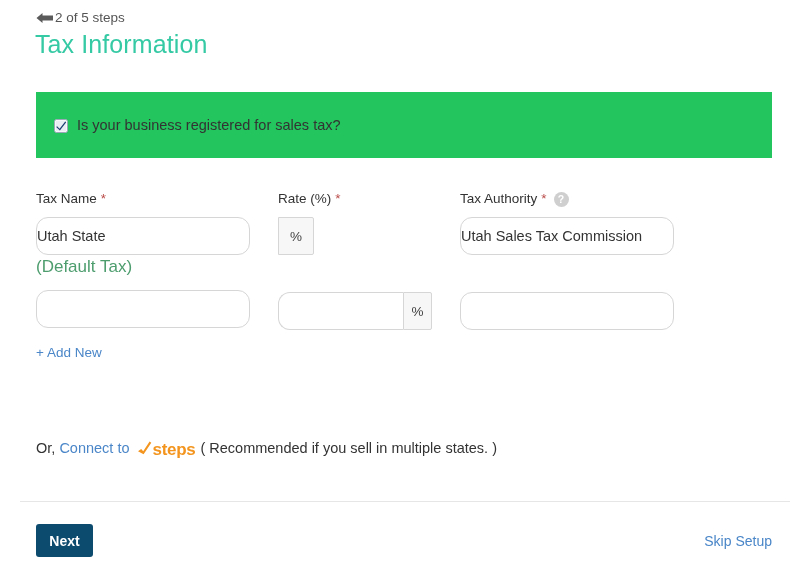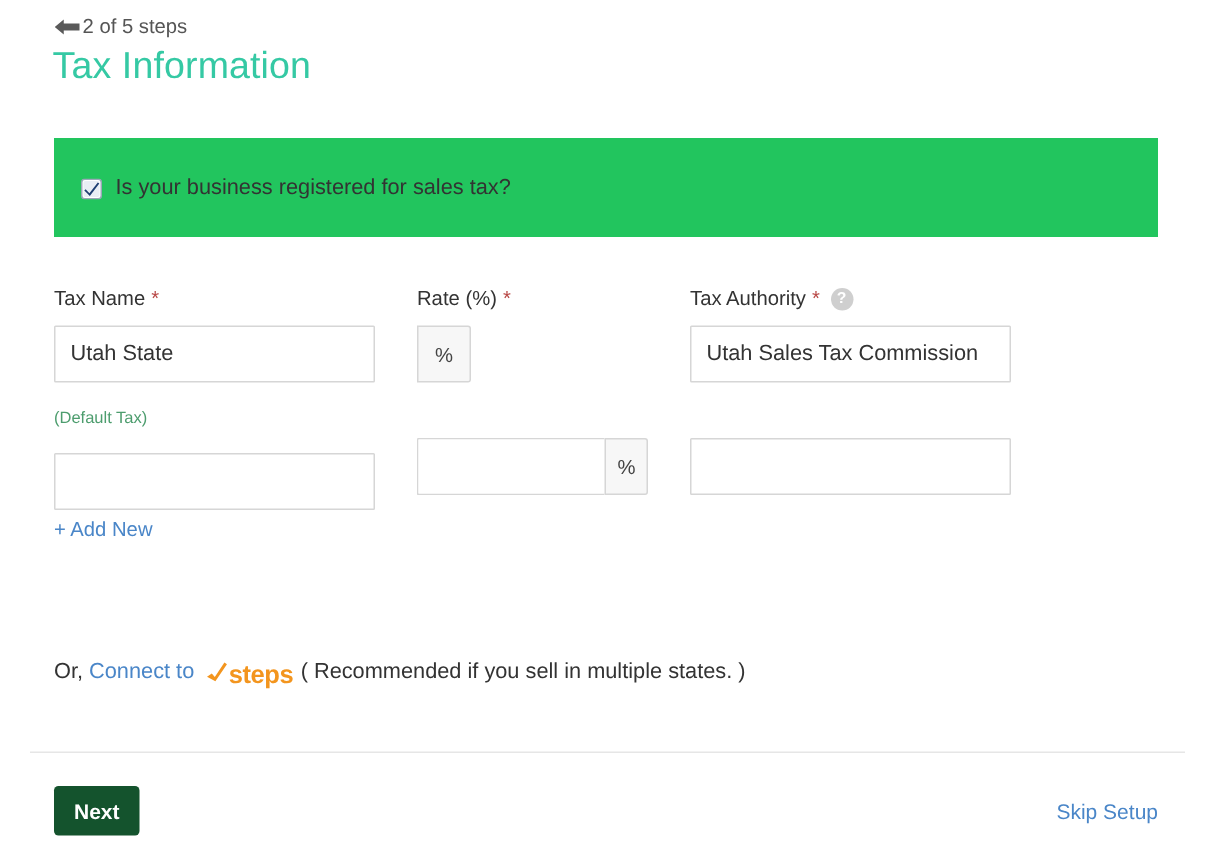--- a/index.html
+++ b/index.html
@@ -120,22 +120,22 @@
     position: relative;
     top: 0px;
   }
 
   .txt-input {
     box-sizing: border-box;
     width: 100%;
     height: 38px;
     border: 1px solid #d6d6d6;
     background: #ffffff;
-    border-radius: 1px;
-    padding: 0 10px;
+    border-radius: 12px;
+    padding: 0 0;
     font-family: "Liberation Sans", sans-serif;
     font-size: 14.5px;
     color: #333333;
     outline: none;
   }
   .txt-input::placeholder { color: #b0b0b0; }
 
   .input-group {
     display: flex;
     width: 100%;
@@ -158,24 +158,24 @@
     border-top-right-radius: 2px;
     border-bottom-right-radius: 2px;
     display: flex;
     align-items: center;
     justify-content: center;
     font-size: 13.5px;
     color: #444444;
   }
 
   .default-note {
-    font-size: 11px;
+    font-size: 17px;
     color: #4d9d6e;
     line-height: 16px;
-    margin-top: 16px;
+    margin-top: 4px;
   }
 
   .add-new {
     position: absolute;
     left: 36px;
     top: 154px;
     font-size: 13.5px;
     color: #4a86c8;
     text-decoration: none;
     line-height: 17px;
@@ -227,21 +227,21 @@
     width: 770px;
     height: 1px;
     background: #e6e6e6;
   }
   .next-btn {
     position: absolute;
     left: 36px;
     top: 524px;
     width: 57px;
     height: 33px;
-    background: #14532d;
+    background: #0c4a6e;
     border: none;
     border-radius: 3px;
     color: #ffffff;
     font-family: "Liberation Sans", sans-serif;
     font-size: 14px;
     font-weight: bold;
     cursor: pointer;
     padding: 0;
   }
   .skip-link {

